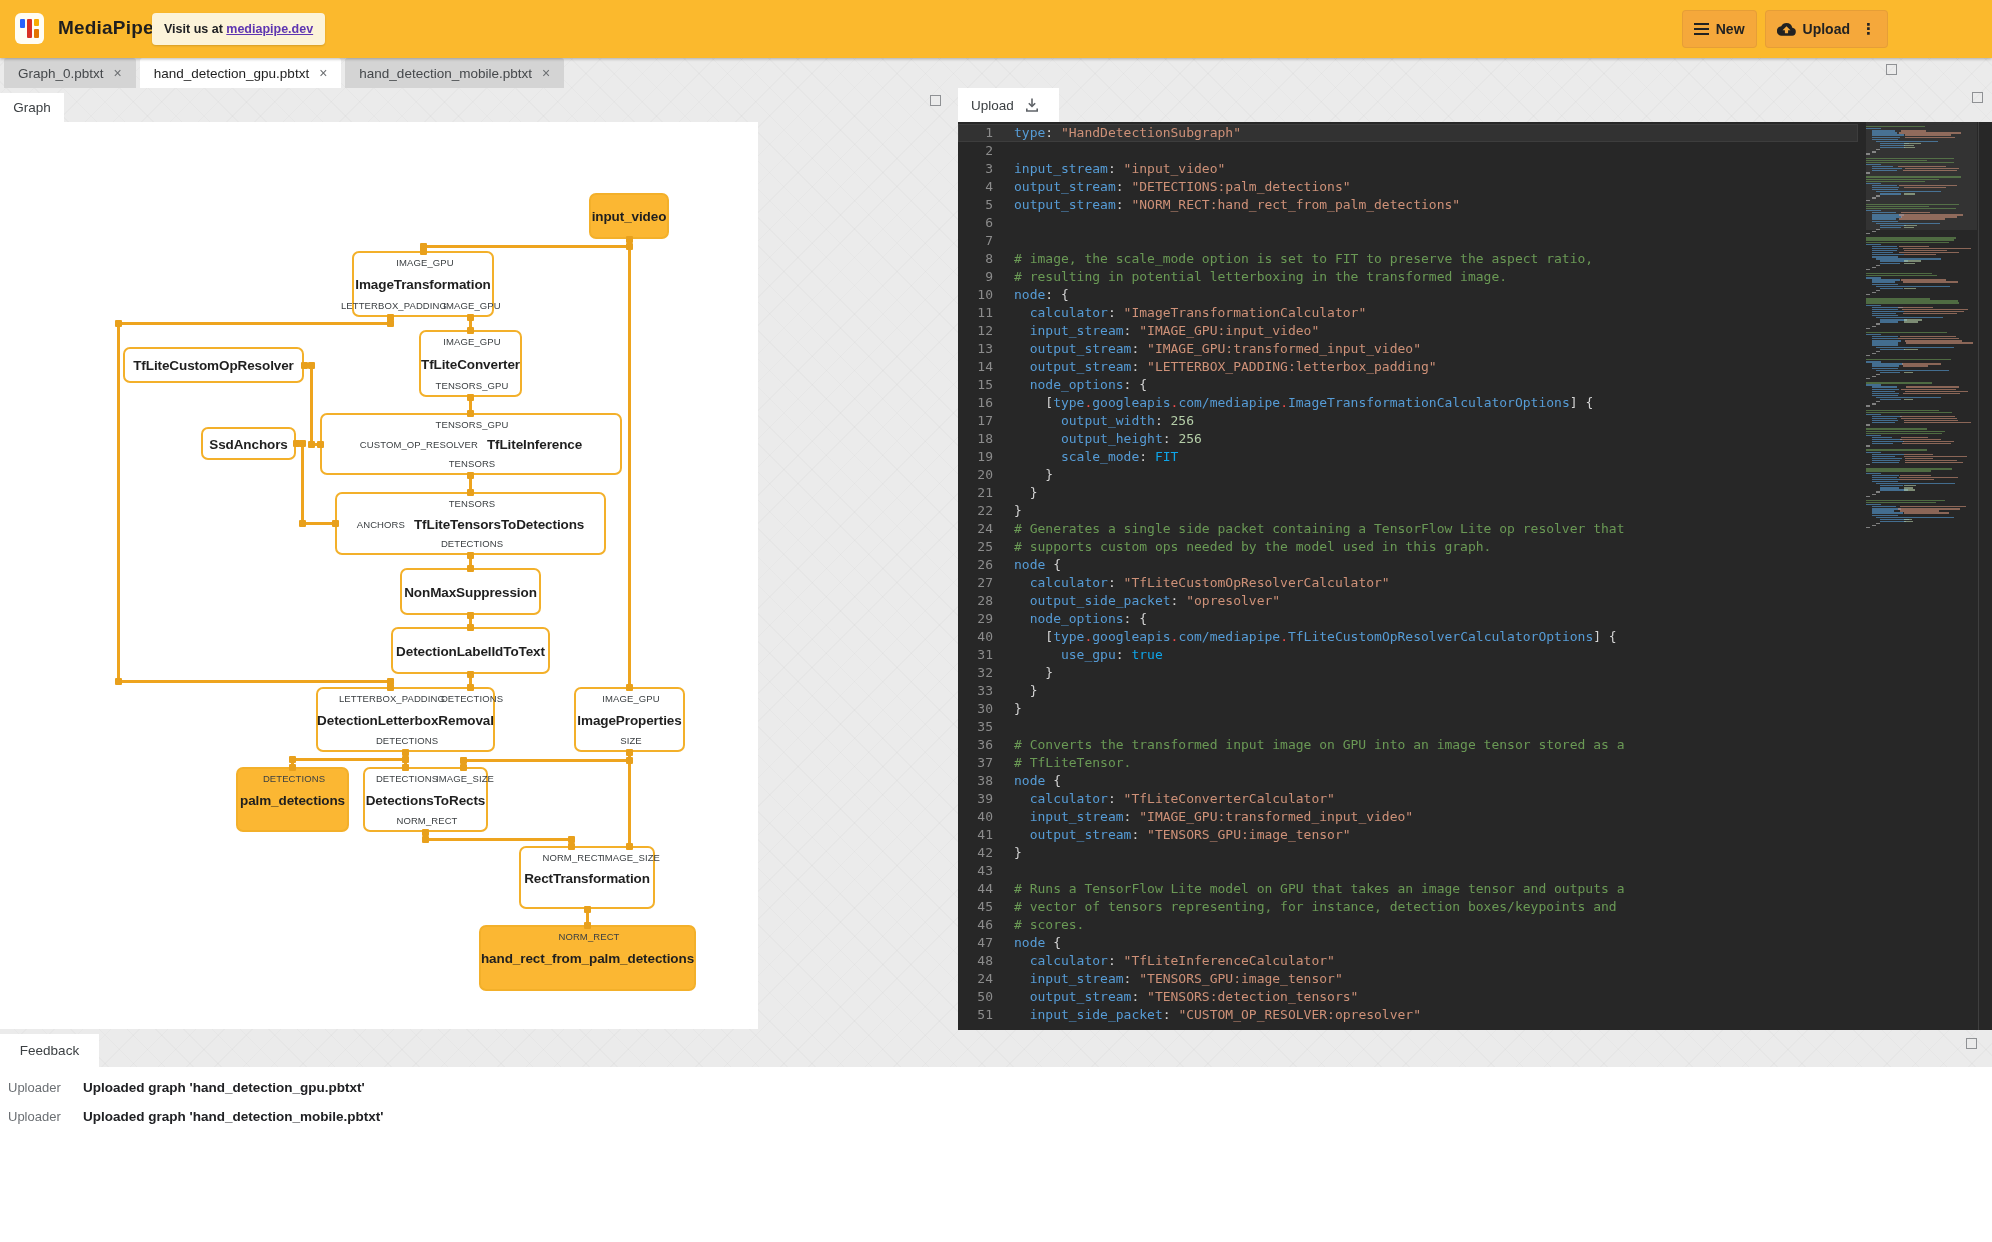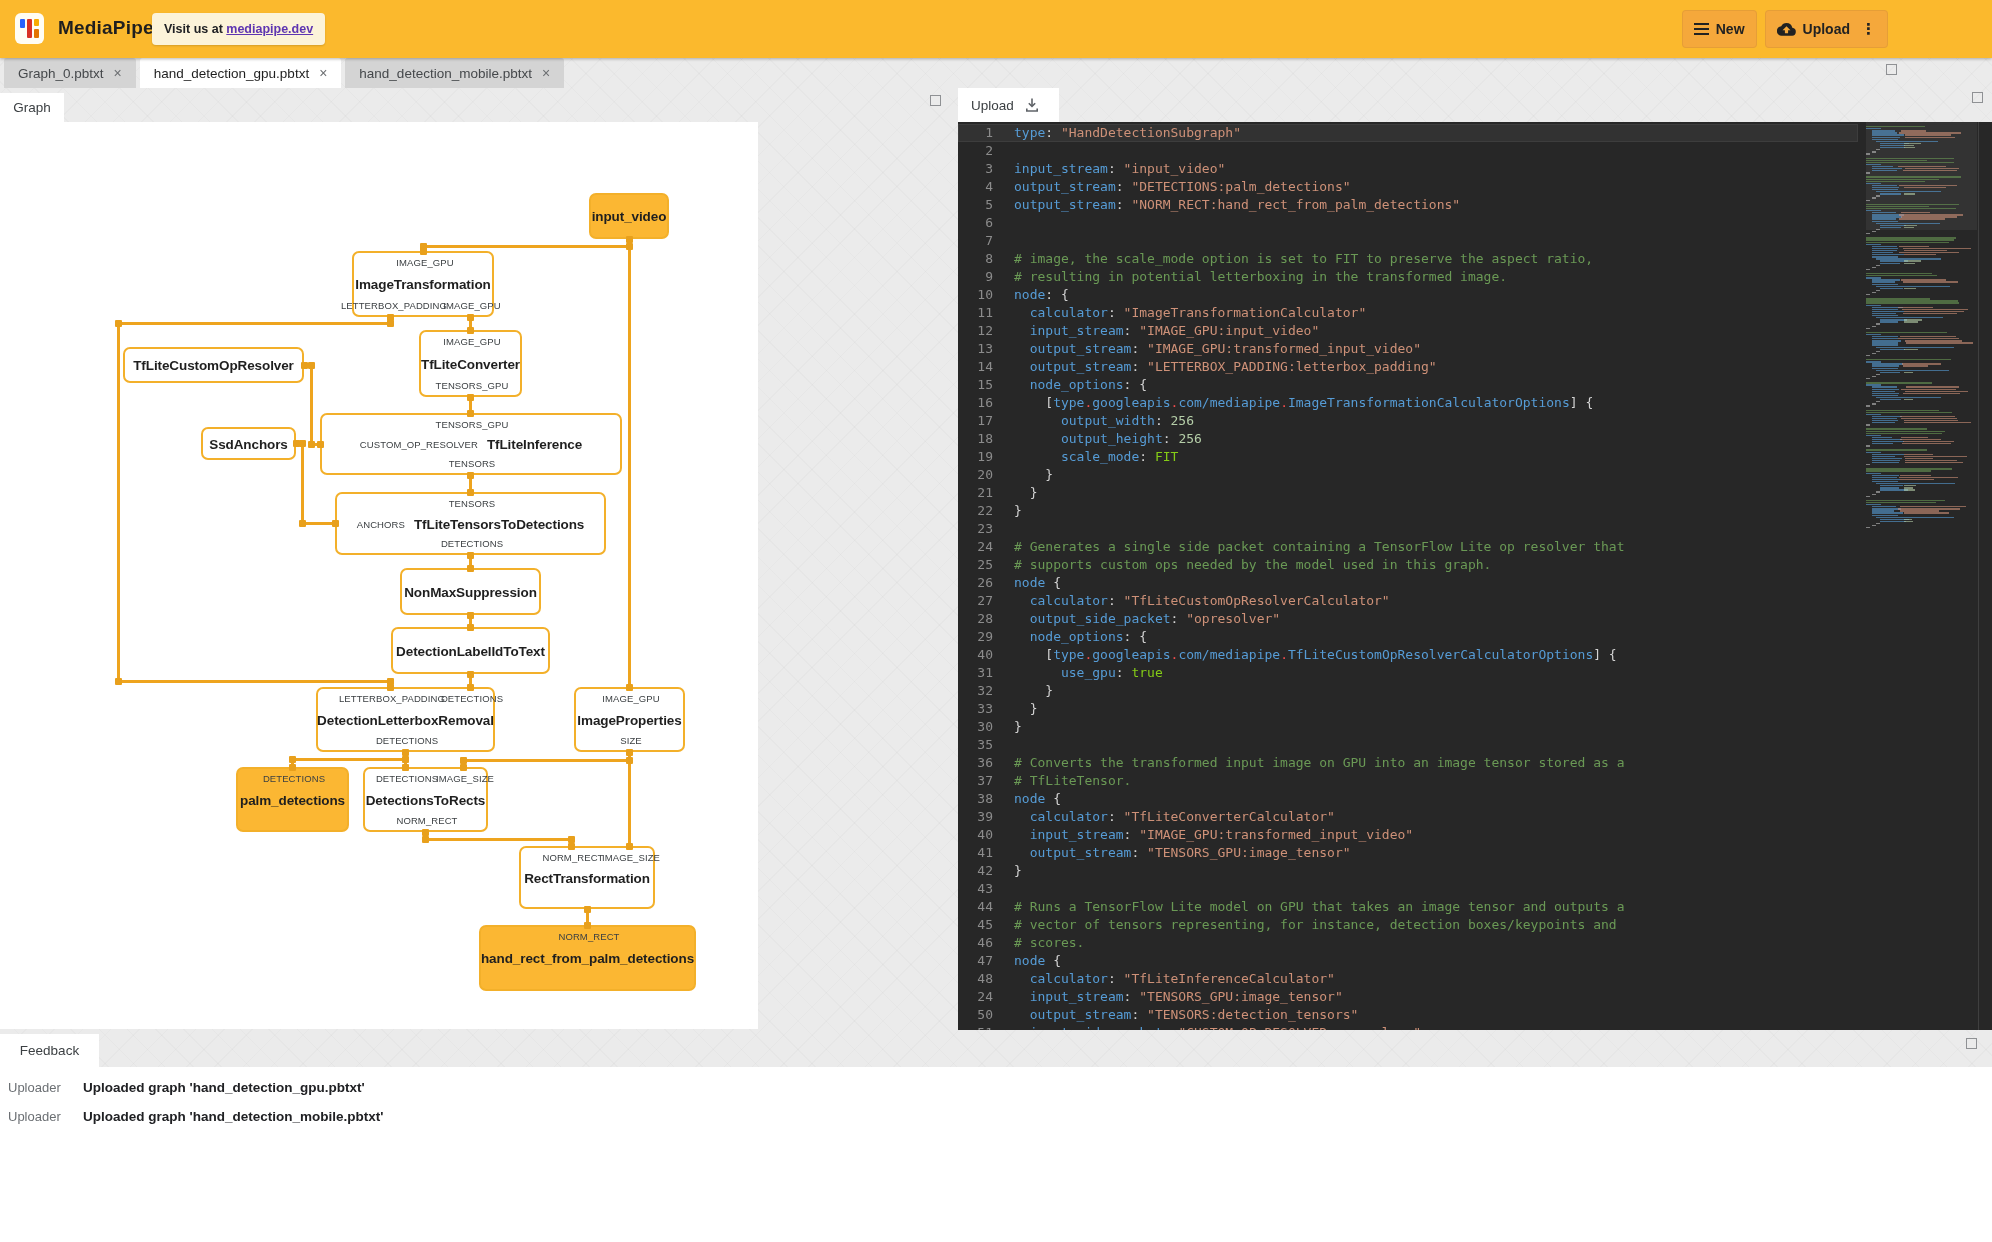--- a/index.html
+++ b/index.html
@@ -60,21 +60,21 @@
   .port.top { top:4px; } .port.bottom { bottom:4px; }
   
   .editor { position:absolute; left:958px; top:122px; width:1034px; height:908px; background:#272727;
             overflow:hidden; z-index:10; font-family:"DejaVu Sans Mono", monospace; }
   .codewrap { position:absolute; left:0; top:2px; right:134px; }
   .cl { display:flex; height:18px; line-height:18px; font-size:13px; white-space:pre; }
   .cl.active { background:rgba(255,255,255,.05); box-shadow:0 0 0 1px #3d3d3d inset; }
   .cl .g { width:35px; flex:0 0 35px; text-align:right; color:#8c8c8c; }
   .cl .t { padding-left:21px; }
   .t-k{color:#569CD6;} .t-s{color:#CE9178;} .t-c{color:#6A9955;} .t-p{color:#D4D4D4;}
-  .t-n{color:#B5CEA8;} .t-e{color:#84cc16;} .t-d{color:#F14C4C;}
+  .t-n{color:#B5CEA8;} .t-e{color:#0ea5e9;} .t-d{color:#F14C4C;}
   .minimap { position:absolute; right:15px; top:4px; width:111px; height:560px; }
   .mmview { position:absolute; right:15px; top:0; width:111px; height:108px; background:rgba(255,255,255,.06); }
   .scrolldiv { position:absolute; right:13px; top:0; width:1px; height:908px; background:#3f3f3f; }
   
   .fstrip { position:absolute; left:0; top:1030px; width:1992px; height:37px; z-index:12; }
   .feedback-tab { left:0; top:1034px; width:99px; height:33px; justify-content:center; font-size:13.5px; }
   .fbody { position:absolute; left:0; top:1067px; width:1992px; height:175px; background:#fff; z-index:11; padding-top:6px; }
   .frow { display:flex; height:29px; align-items:center; }
   .frow .src { width:83px; padding-left:8px; font-size:13px; color:#6b6f73; }
   .frow .msg { font-size:13.5px; font-weight:600; color:#202124; }
@@ -335,21 +335,20 @@
       <div class="cl"><span class="g">13</span><span class="t"><span class="t-k">  output_stream</span><span class="t-p">: </span><span class="t-s">"IMAGE_GPU:transformed_input_video"</span></span></div>
       <div class="cl"><span class="g">14</span><span class="t"><span class="t-k">  output_stream</span><span class="t-p">: </span><span class="t-s">"LETTERBOX_PADDING:letterbox_padding"</span></span></div>
       <div class="cl"><span class="g">15</span><span class="t"><span class="t-k">  node_options</span><span class="t-p">: {</span></span></div>
       <div class="cl"><span class="g">16</span><span class="t"><span class="t-p">    [</span><span class="t-k">type</span><span class="t-d">.</span><span class="t-k">googleapis</span><span class="t-d">.</span><span class="t-k">com/mediapipe</span><span class="t-d">.</span><span class="t-k">ImageTransformationCalculatorOptions</span><span class="t-p">] {</span></span></div>
       <div class="cl"><span class="g">17</span><span class="t"><span class="t-k">      output_width</span><span class="t-p">: </span><span class="t-n">256</span></span></div>
       <div class="cl"><span class="g">18</span><span class="t"><span class="t-k">      output_height</span><span class="t-p">: </span><span class="t-n">256</span></span></div>
       <div class="cl"><span class="g">19</span><span class="t"><span class="t-k">      scale_mode</span><span class="t-p">: </span><span class="t-e">FIT</span></span></div>
       <div class="cl"><span class="g">20</span><span class="t"><span class="t-p">    }</span></span></div>
       <div class="cl"><span class="g">21</span><span class="t"><span class="t-p">  }</span></span></div>
       <div class="cl"><span class="g">22</span><span class="t"><span class="t-p">}</span></span></div>
-      <div class="cl"><span class="g">23</span><span class="t"></span></div>
       <div class="cl"><span class="g">24</span><span class="t"><span class="t-c"># Generates a single side packet containing a TensorFlow Lite op resolver that</span></span></div>
       <div class="cl"><span class="g">25</span><span class="t"><span class="t-c"># supports custom ops needed by the model used in this graph.</span></span></div>
       <div class="cl"><span class="g">26</span><span class="t"><span class="t-k">node</span><span class="t-p"> {</span></span></div>
       <div class="cl"><span class="g">27</span><span class="t"><span class="t-k">  calculator</span><span class="t-p">: </span><span class="t-s">"TfLiteCustomOpResolverCalculator"</span></span></div>
       <div class="cl"><span class="g">28</span><span class="t"><span class="t-k">  output_side_packet</span><span class="t-p">: </span><span class="t-s">"opresolver"</span></span></div>
       <div class="cl"><span class="g">29</span><span class="t"><span class="t-k">  node_options</span><span class="t-p">: {</span></span></div>
       <div class="cl"><span class="g">40</span><span class="t"><span class="t-p">    [</span><span class="t-k">type</span><span class="t-d">.</span><span class="t-k">googleapis</span><span class="t-d">.</span><span class="t-k">com/mediapipe</span><span class="t-d">.</span><span class="t-k">TfLiteCustomOpResolverCalculatorOptions</span><span class="t-p">] {</span></span></div>
       <div class="cl"><span class="g">31</span><span class="t"><span class="t-k">      use_gpu</span><span class="t-p">: </span><span class="t-e">true</span></span></div>
       <div class="cl"><span class="g">32</span><span class="t"><span class="t-p">    }</span></span></div>
       <div class="cl"><span class="g">33</span><span class="t"><span class="t-p">  }</span></span></div>

